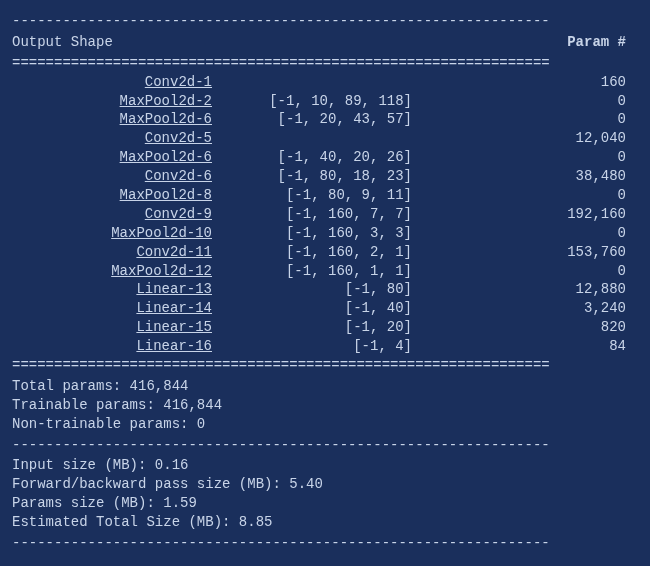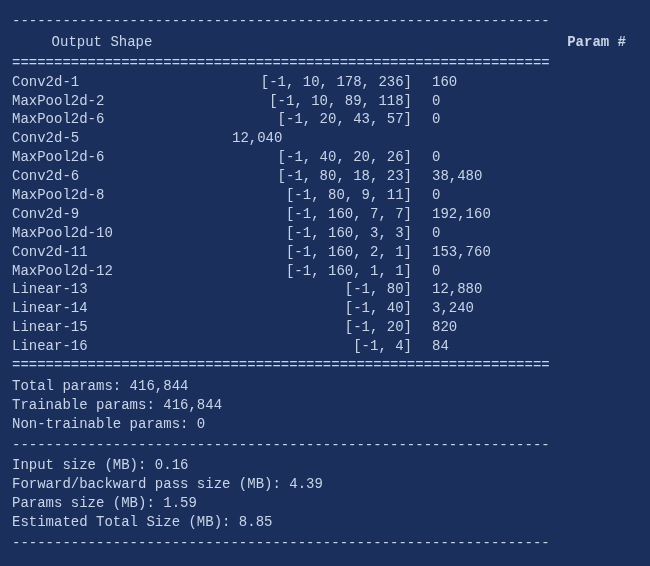--- a/index.html
+++ b/index.html
@@ -19,47 +19,49 @@
     .header-row {
       display: flex;
       padding: 2px 0;
     }
     .header-row .col-layer {
       width: 220px;
       padding-left: 48px;
     }
     .header-row .col-shape {
       width: 200px;
-      text-align: center;
+      text-align: left;
       padding-right: 20px;
     }
     .header-row .col-param {
       flex: 1;
       text-align: right;
       padding-right: 12px;
       font-weight: bold;
     }
     .rows { }
     .row {
       display: flex;
       padding: 0;
     }
     .row .col-layer {
       width: 220px;
+      text-align: right;
       padding-right: 20px;
+      text-decoration: underline;
     }
     .row .col-shape {
       width: 200px;
       text-align: right;
       padding-right: 20px;
       white-space: nowrap;
     }
     .row .col-param {
       flex: 1;
-      text-align: left;
+      text-align: right;
       padding-right: 12px;
     }
     .summary-block {
       padding: 2px 0;
     }
     .summary-line {
       white-space: pre;
     }
   </style>
 </head>
@@ -70,21 +72,20 @@
 <div class="header-row">
   <div class="col-shape">Output Shape</div>
   <div class="col-param">Param #</div>
 </div>
 
 <div class="divider-thick">================================================================</div>
 
 <div class="rows" id="rows">
     <div class="row">
       <div class="col-layer">Conv2d-1</div>
-      <div class="col-shape">[-1, 10, 178, 236]</div>
       <div class="col-param">160</div>
     </div>
     <div class="row">
       <div class="col-layer">MaxPool2d-2</div>
       <div class="col-shape">[-1, 10, 89, 118]</div>
       <div class="col-param">0</div>
     </div>
     <div class="row">
       <div class="col-layer">MaxPool2d-6</div>
       <div class="col-shape">[-1, 20, 43, 57]</div>
@@ -156,18 +157,18 @@
 <div class="summary-block">
   <div class="summary-line">Total params: 416,844</div>
   <div class="summary-line">Trainable params: 416,844</div>
   <div class="summary-line">Non-trainable params: 0</div>
 </div>
 
 <div class="divider-thin">----------------------------------------------------------------</div>
 
 <div class="summary-block">
   <div class="summary-line">Input size (MB): 0.16</div>
-  <div class="summary-line">Forward/backward pass size (MB): 4.39</div>
+  <div class="summary-line">Forward/backward pass size (MB): 5.40</div>
   <div class="summary-line">Params size (MB): 1.59</div>
   <div class="summary-line">Estimated Total Size (MB): 8.85</div>
 </div>
 
 <div class="divider-thin">----------------------------------------------------------------</div>
 
 </body></html>

